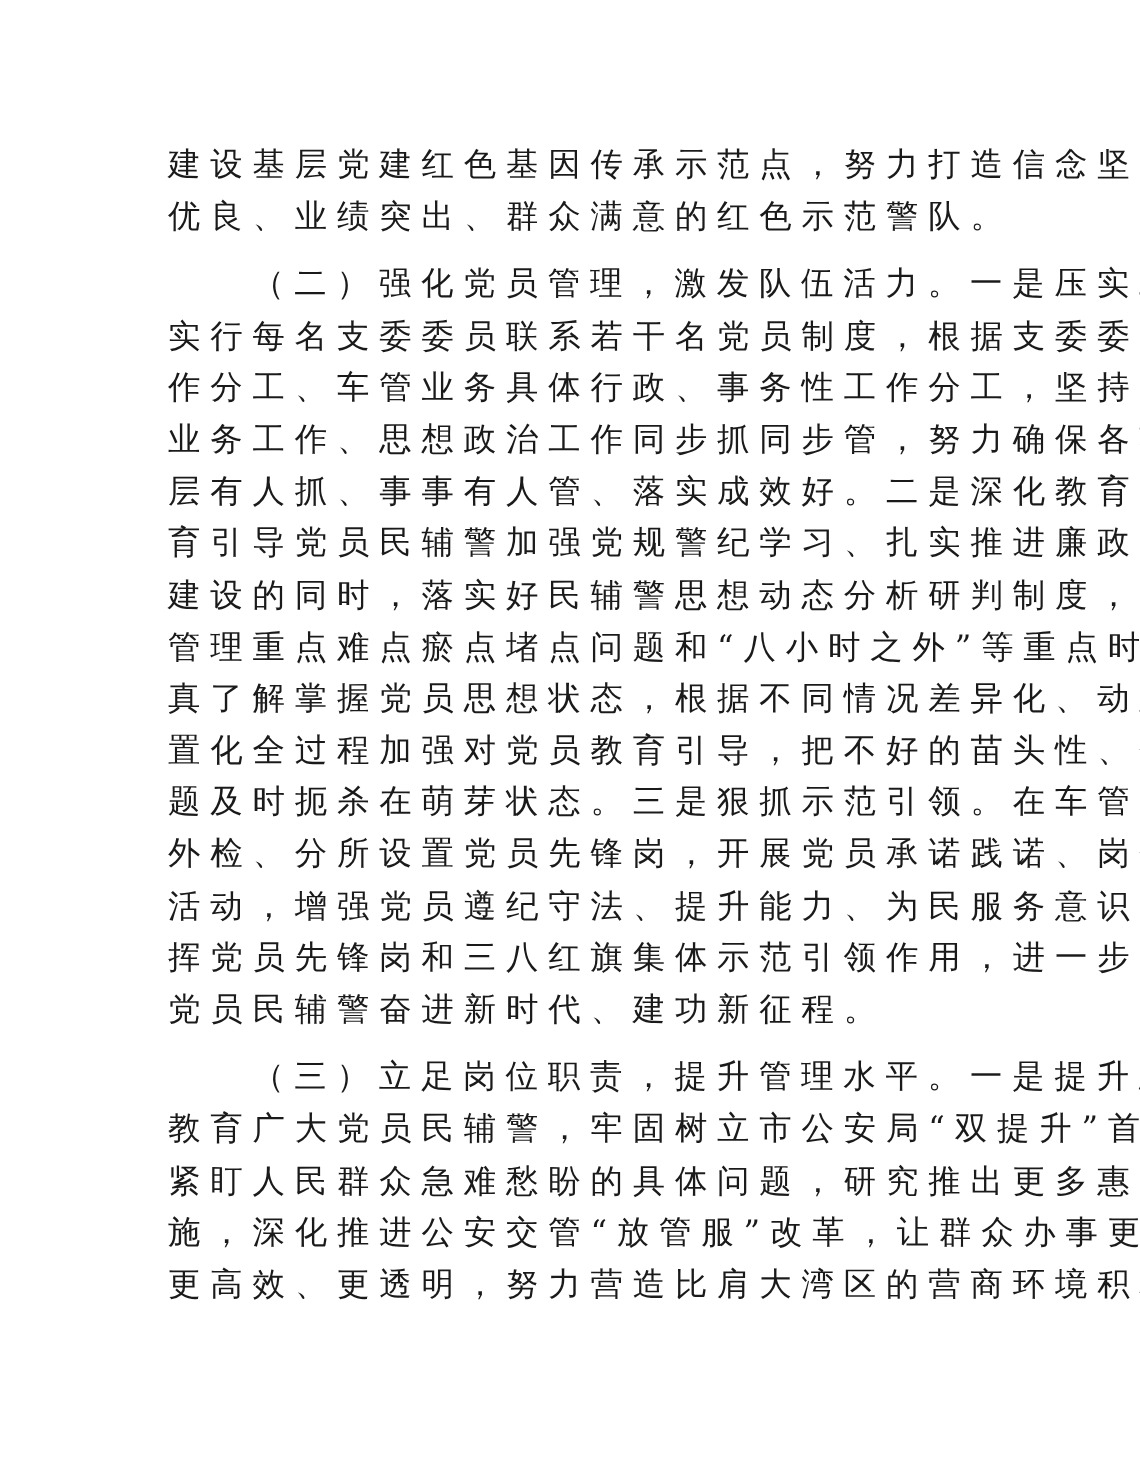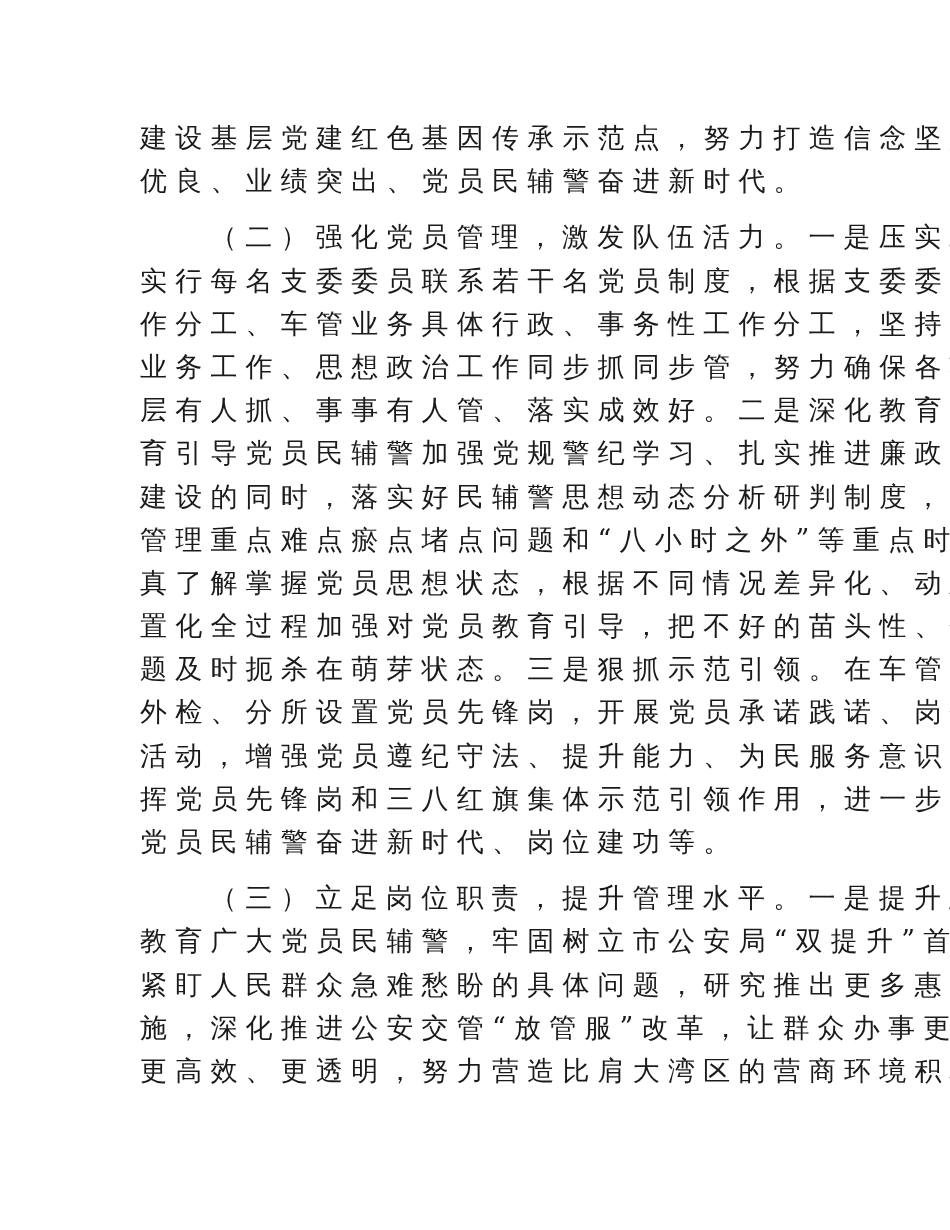--- a/index.html
+++ b/index.html
@@ -25,39 +25,39 @@
   }
   .indent { padding-left: 70px; }
 </style>
 </head>
 <body>
 
 <div class="page">
 
   <p class="para">
     <span class="line">建设基层党建红色基因传承示范点，努力打造信念坚定、作风</span>
-    <span class="line">优良、业绩突出、党员民辅警奋进新时代。</span>
+    <span class="line">优良、业绩突出、群众满意的红色示范警队。</span>
   </p>
 
   <p class="para">
     <span class="line indent">（二）强化党员管理，激发队伍活力。一是压实工作责任</span>
     <span class="line">实行每名支委委员联系若干名党员制度，根据支委委员党内工</span>
     <span class="line">作分工、车管业务具体行政、事务性工作分工，坚持党务工作、</span>
     <span class="line">业务工作、思想政治工作同步抓同步管，努力确保各项工作层</span>
     <span class="line">层有人抓、事事有人管、落实成效好。二是深化教育管理。教</span>
     <span class="line">育引导党员民辅警加强党规警纪学习、扎实推进廉政风险防控</span>
     <span class="line">建设的同时，落实好民辅警思想动态分析研判制度，紧盯队伍</span>
     <span class="line">管理重点难点瘀点堵点问题和“八小时之外”等重点时段，认</span>
     <span class="line">真了解掌握党员思想状态，根据不同情况差异化、动态化、前</span>
     <span class="line">置化全过程加强对党员教育引导，把不好的苗头性、倾向性问</span>
     <span class="line">题及时扼杀在萌芽状态。三是狠抓示范引领。在车管业务大厅、</span>
     <span class="line">外检、分所设置党员先锋岗，开展党员承诺践诺、岗位建功等</span>
     <span class="line">活动，增强党员遵纪守法、提升能力、为民服务意识，充分发</span>
     <span class="line">挥党员先锋岗和三八红旗集体示范引领作用，进一步激励全体</span>
-    <span class="line">党员民辅警奋进新时代、岗位建功等。</span>
+    <span class="line">党员民辅警奋进新时代、建功新征程。</span>
   </p>
 
   <p class="para">
     <span class="line indent">（三）立足岗位职责，提升管理水平。一是提升思想认识</span>
     <span class="line">教育广大党员民辅警，牢固树立市公安局“双提升”首位意识，</span>
     <span class="line">紧盯人民群众急难愁盼的具体问题，研究推出更多惠民利民措</span>
     <span class="line">施，深化推进公安交管“放管服”改革，让群众办事更便捷、</span>
     <span class="line">更高效、更透明，努力营造比肩大湾区的营商环境积极贡献交</span>
   </p>
 

